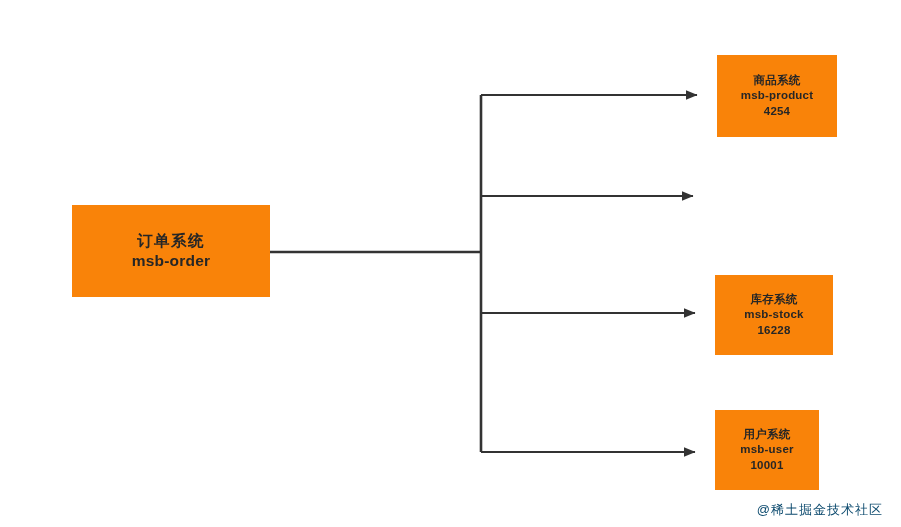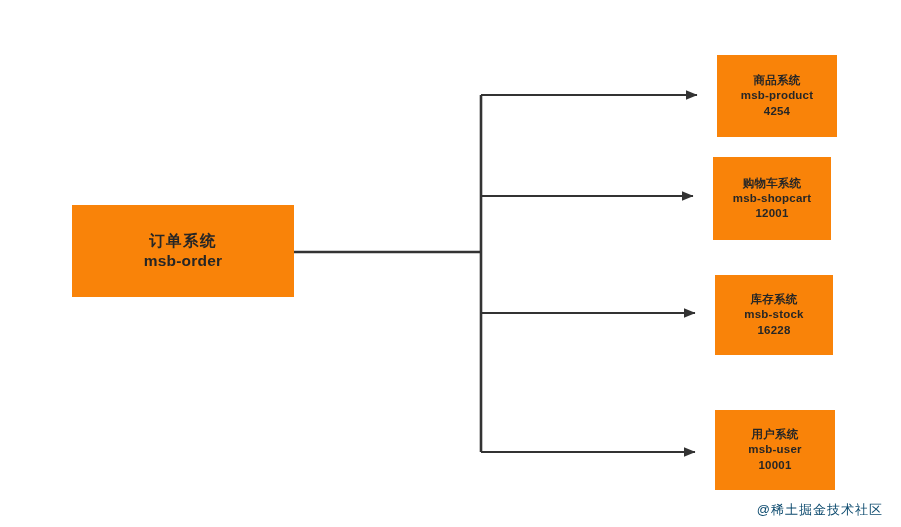--- a/index.html
+++ b/index.html
@@ -51,32 +51,32 @@
   }
   .node .line-port {
     display: block;
     white-space: nowrap;
   }
 
   
   #node-order {
     left: 64px;
     top: 205px;
-    width: 222px;
+    width: 198px;
     height: 92px;
     font-size: 15.5px;
   }
   #node-order .line-cn { letter-spacing: 1.4px; }
 
   
   .node-leaf { font-size: 11.5px; }
   #node-product  { left: 709px; top: 55px;  width: 120px; height: 82px; }
   #node-shopcart { left: 705px; top: 157px; width: 118px; height: 83px; }
   #node-stock    { left: 707px; top: 275px; width: 118px; height: 80px; }
-  #node-user     { left: 707px; top: 410px; width: 120px; height: 80px; }
+  #node-user     { left: 707px; top: 410px; width: 104px; height: 80px; }
 
   #watermark {
     position: absolute;
     right: 18px;
     bottom: 8px;
     font-size: 13px;
     color: #0c4a6e;
     letter-spacing: 1px;
     white-space: nowrap;
   }
@@ -110,25 +110,20 @@
     <span class="line-cn">订单系统</span>
     <span class="line-en">msb-order</span>
   </div>
 
   <div class="node node-leaf" id="node-product">
     <span class="line-cn">商品系统</span>
     <span class="line-en">msb-product</span>
     <span class="line-port">4254</span>
   </div>
 
-  <div class="node node-leaf" id="node-shopcart">
-    <span class="line-cn">购物车系统</span>
-    <span class="line-en">msb-shopcart</span>
-    <span class="line-port">12001</span>
-  </div>
 
   <div class="node node-leaf" id="node-stock">
     <span class="line-cn">库存系统</span>
     <span class="line-en">msb-stock</span>
     <span class="line-port">16228</span>
   </div>
 
   <div class="node node-leaf" id="node-user">
     <span class="line-cn">用户系统</span>
     <span class="line-en">msb-user</span>

